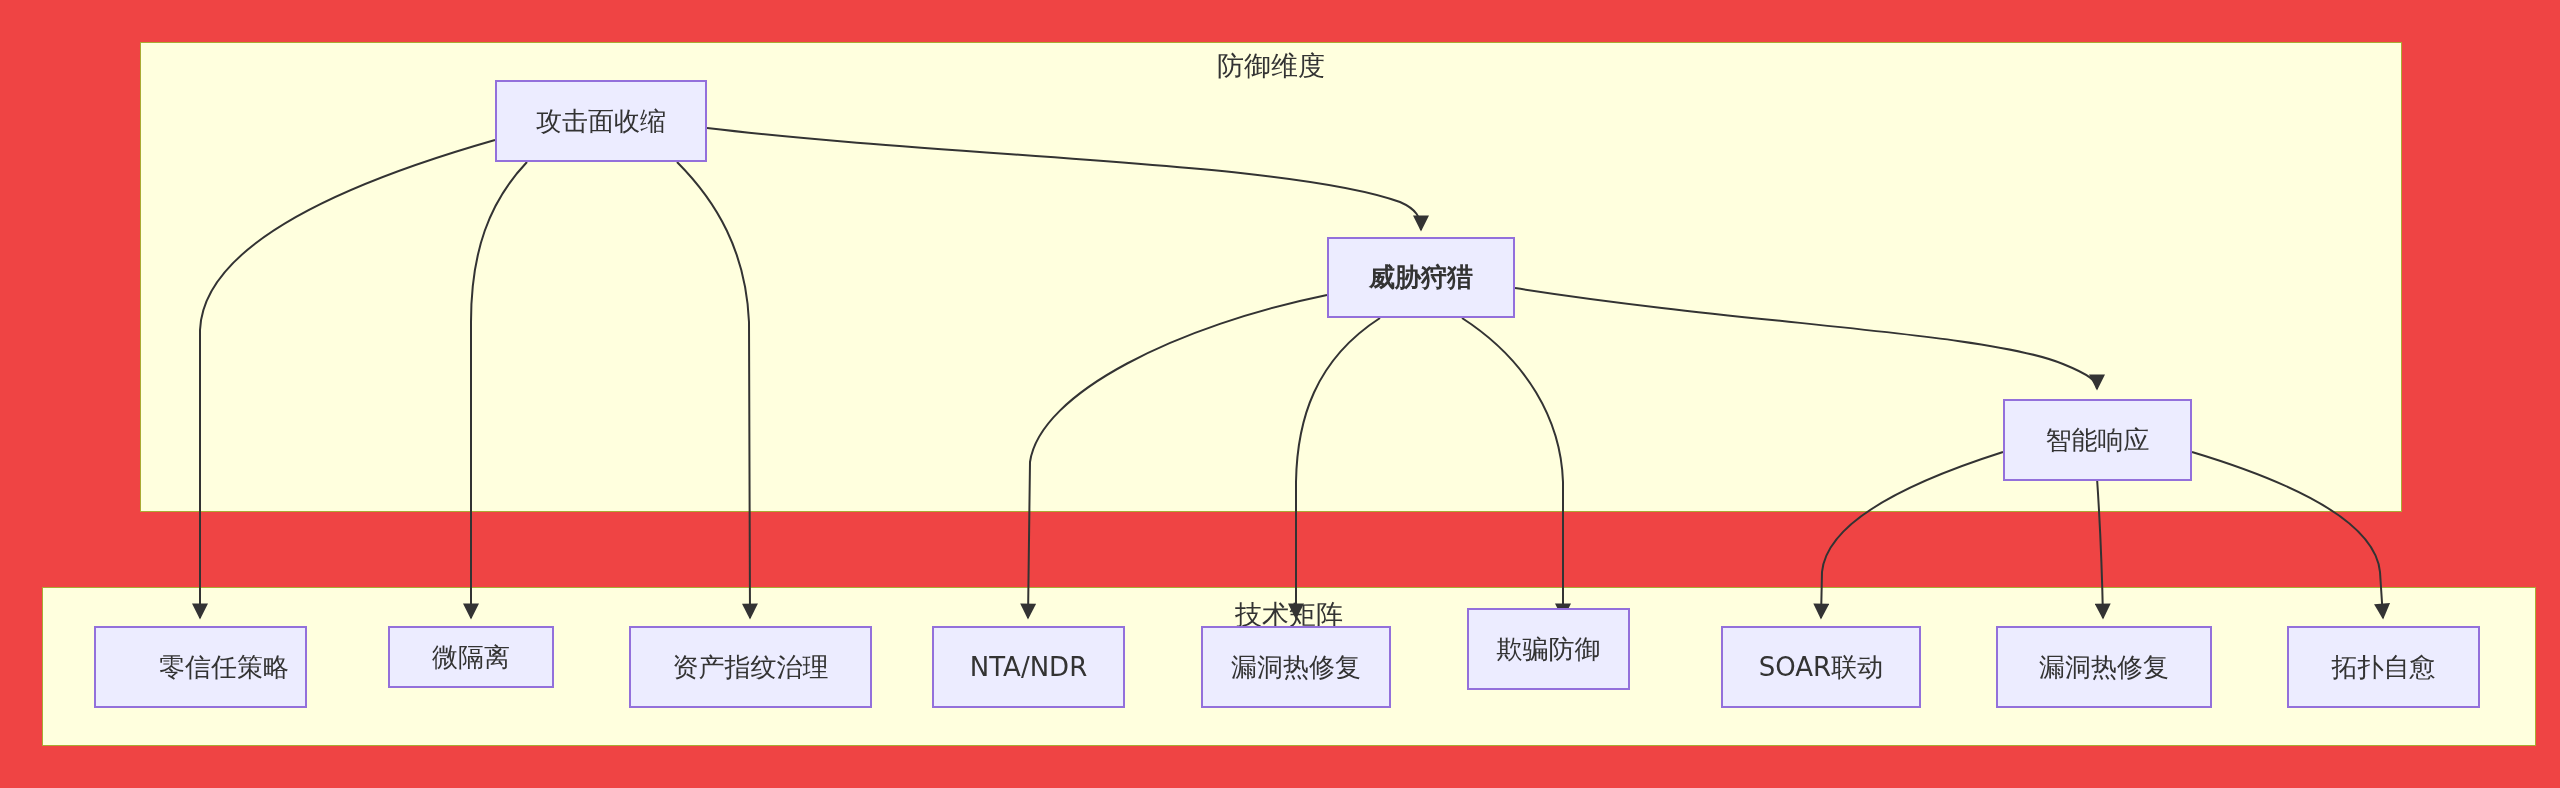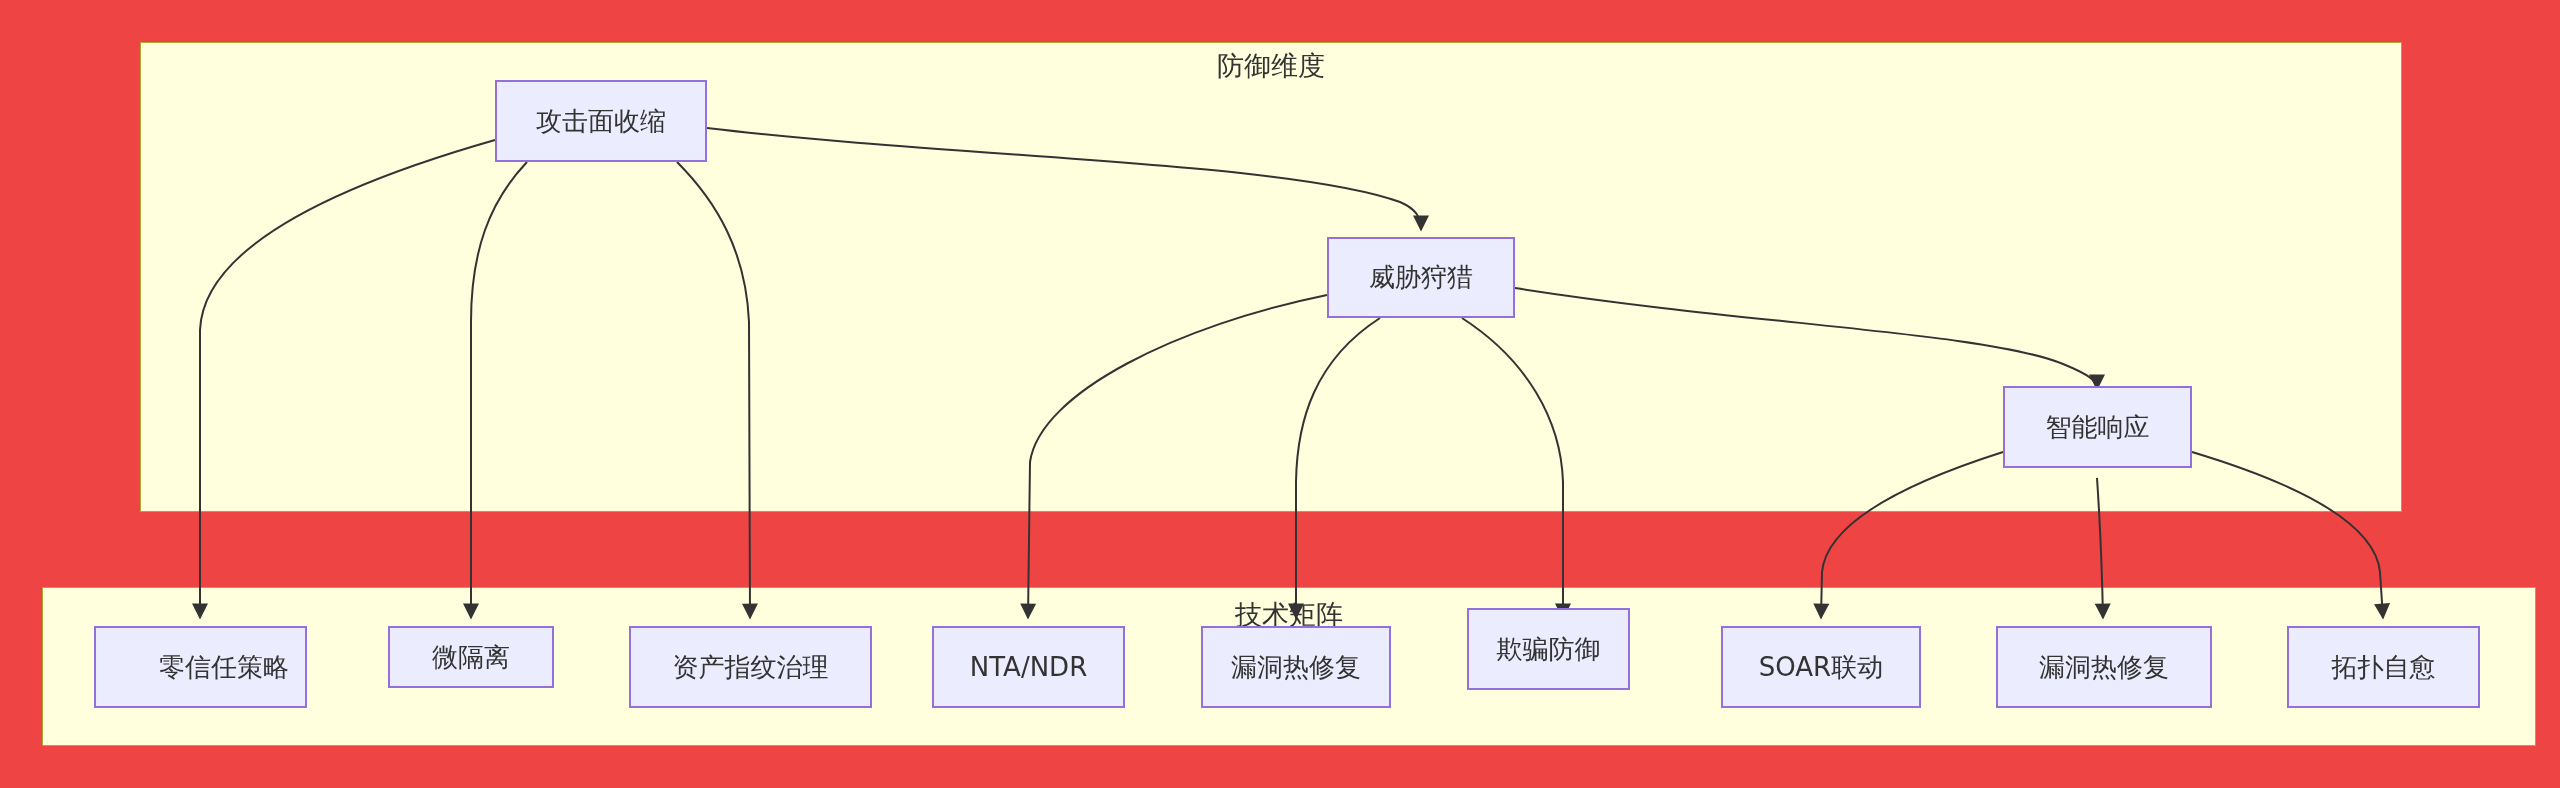--- a/index.html
+++ b/index.html
@@ -87,24 +87,24 @@
     <path class="edge" marker-end="url(#arrow)" d="M 1462 318 C 1527 360, 1561 420, 1563 482 L 1563 618"></path>
     <path class="edge" marker-end="url(#arrow)" d="M 1515 288 C 1750 325, 1985 332, 2063 364 C 2090 375, 2097 381, 2097 389"></path>
     <path class="edge" marker-end="url(#arrow)" d="M 2003 452 C 1915 480, 1827 520, 1822 572 L 1821 618"></path>
     <path class="edge" marker-end="url(#arrow)" d="M 2097 478 C 2100 522, 2102 568, 2103 618"></path>
     <path class="edge" marker-end="url(#arrow)" d="M 2192 452 C 2285 480, 2375 520, 2380 572 L 2383 618"></path>
   </svg>
 
   <div class="node" style="left:495px; top:80px; width:212px; height:82px;">
     <span class="node-label">攻击面收缩</span>
   </div>
-  <div class="node" style="left:1327px; top:237px; width:188px; height:81px;">
+  <div class="node" style="left:1327px; top:237px; width:188px; height:81px;font-weight:bold;">
     <span class="node-label">威胁狩猎</span>
   </div>
-  <div class="node" style="left:2003px; top:386px; width:189px; height:82px;align-items:center;">
+  <div class="node" style="left:2003px; top:399px; width:189px; height:82px;align-items:center;">
     <span class="node-label">智能响应</span>
   </div>
 
   <div class="node" style="left:94px; top:626px; width:213px; height:82px;padding-left:47px;">
     <span class="node-label">零信任策略</span>
   </div>
   <div class="node" style="left:388px; top:626px; width:166px; height:62px;">
     <span class="node-label">微隔离</span>
   </div>
   <div class="node" style="left:629px; top:626px; width:243px; height:82px;">

